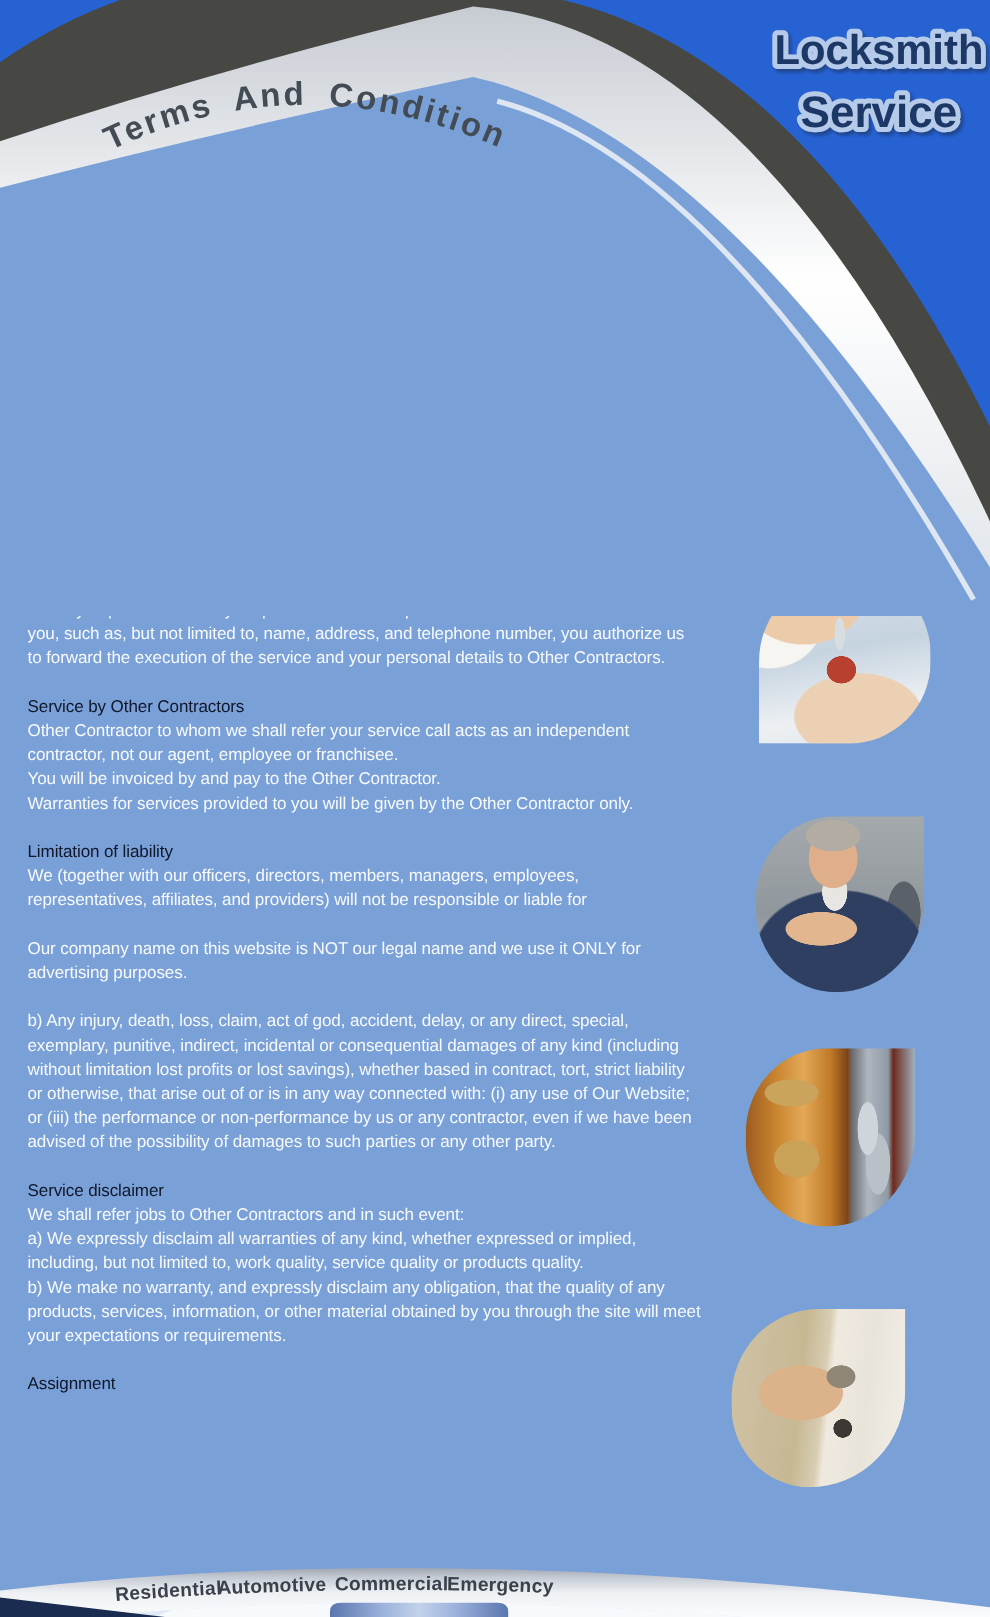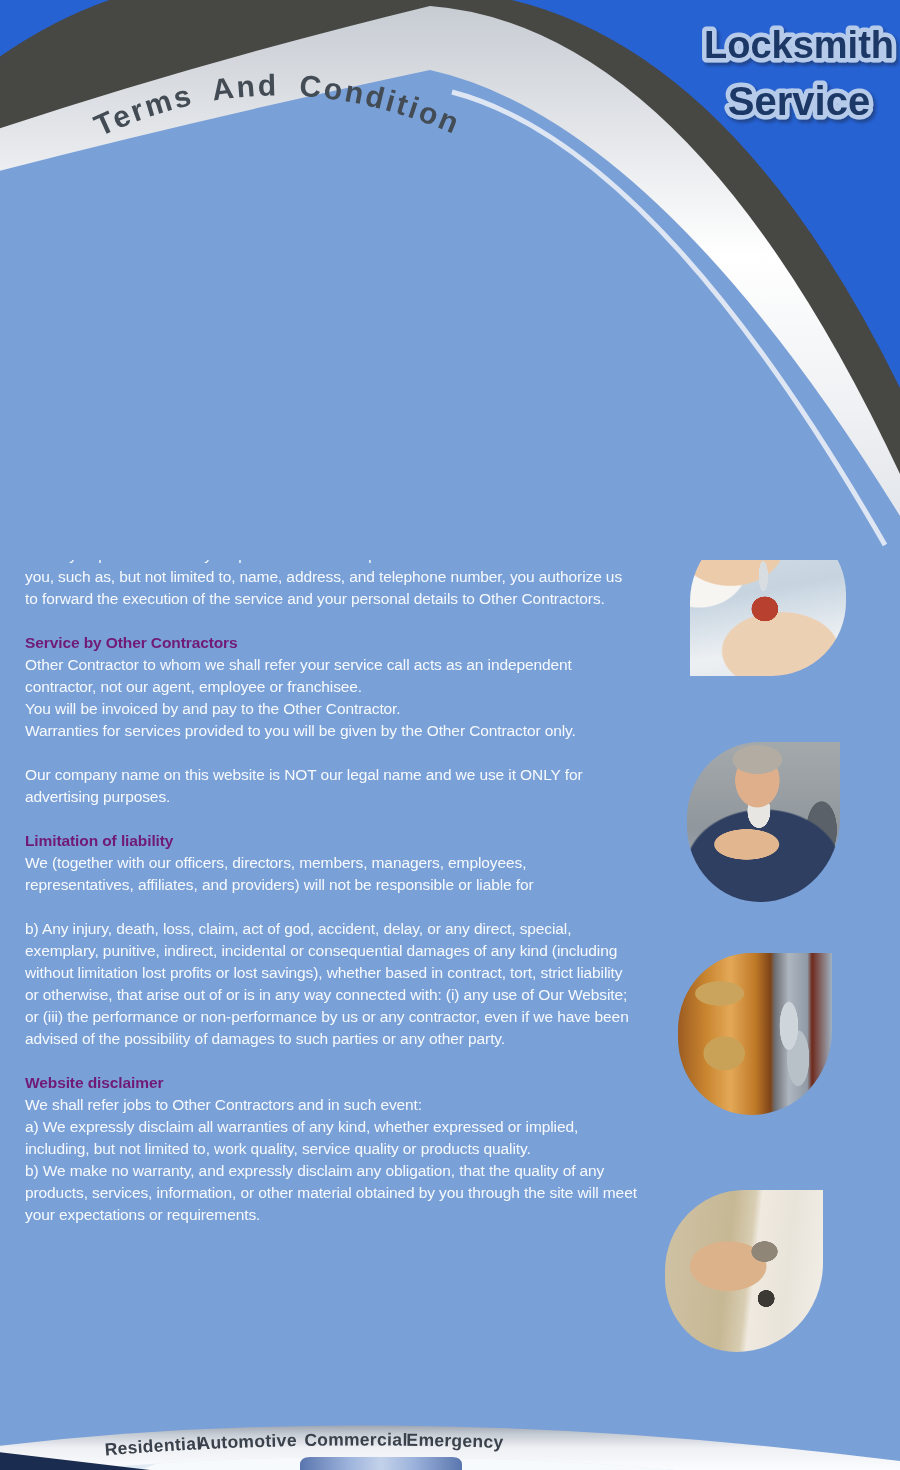--- a/index.html
+++ b/index.html
@@ -11,21 +11,21 @@
   .header-decor{position:absolute;top:0;left:0;z-index:3;pointer-events:none;}
   .footer-decor{position:absolute;bottom:0;left:0;z-index:2;}
   .content{
     position:absolute;left:25px;top:170px;width:612px;z-index:2;
   }
   .content section{margin:0 0 22px 0;}
   .content h3,.content p{
     margin:0;font-size:15.5px;line-height:22px;letter-spacing:-0.1px;
     color:#f7fafc;white-space:pre-line;
   }
-  .content h3{font-weight:bold;color:#701a75;}
+  .content h3{font-weight:normal;color:#0f172a;}
   .photo{position:absolute;z-index:1;}
   .photo1{
     left:690px;top:520px;width:156px;height:156px;
     border-radius:55% 50% 50% 0;
     background:
       radial-gradient(14px 13px at 48% 57%, #b8402e 0 94%, rgba(184,64,46,0) 97%),
       radial-gradient(5px 16px at 47% 36%, #d8dde2 0 92%, rgba(216,221,226,0) 96%),
       radial-gradient(60px 40px at 58% 84%, #ecd0b4 0 96%, rgba(236,208,180,0) 99%),
       radial-gradient(55px 42px at 26% 16%, #eccbaa 0 96%, rgba(236,203,170,0) 99%),
       radial-gradient(50px 45px at 6% 28%, #f6f5f2 0 96%, rgba(246,245,242,0) 99%),
@@ -119,36 +119,37 @@
       <h3>Authorization to forward the service</h3>
       <p>When you provide us with your personal details required for the execution of the service to you, such as, but not limited to, name, address, and telephone number, you authorize us to forward the execution of the service and your personal details to Other Contractors.</p>
     </section>
     <section>
       <h3>Service by Other Contractors</h3>
       <p>Other Contractor to whom we shall refer your service call acts as an independent contractor, not our agent, employee or franchisee.
 You will be invoiced by and pay to the Other Contractor.
 Warranties for services provided to you will be given by the Other Contractor only.</p>
     </section>
     <section>
-      <p>Our company name on this website is NOT our legal name and we use it ONLY for advertising purposes.</p>
+      <h3>Limitation of liability</h3>
+      <p>We (together with our officers, directors, members, managers, employees, representatives, affiliates, and providers) will not be responsible or liable for</p>
     </section>
     <section>
-      <h3>Limitation of liability</h3>
-      <p>We (together with our officers, directors, members, managers, employees, representatives, affiliates, and providers) will not be responsible or liable for</p>
+      <p>Our company name on this website is NOT our legal name and we use it ONLY for advertising purposes.</p>
     </section>
     <section>
       <p>b) Any injury, death, loss, claim, act of god, accident, delay, or any direct, special, exemplary, punitive, indirect, incidental or consequential damages of any kind (including without limitation lost profits or lost savings), whether based in contract, tort, strict liability or otherwise, that arise out of or is in any way connected with: (i) any use of Our Website; or (iii) the performance or non-performance by us or any contractor, even if we have been advised of the possibility of damages to such parties or any other party.</p>
     </section>
     <section>
-      <h3>Website disclaimer</h3>
+      <h3>Service disclaimer</h3>
       <p>We shall refer jobs to Other Contractors and in such event:
 a) We expressly disclaim all warranties of any kind, whether expressed or implied, including, but not limited to, work quality, service quality or products quality.
 b) We make no warranty, and expressly disclaim any obligation, that the quality of any products, services, information, or other material obtained by you through the site will meet your expectations or requirements.</p>
     </section>
     <section>
+      <h3>Assignment</h3>
     </section>
   </main>
 
   <div class="photo photo1"></div>
   <div class="photo photo2"></div>
   <div class="photo photo3"></div>
   <div class="photo photo4"></div>
 
   <svg class="footer-decor" width="900" height="95" viewBox="0 0 900 95">
     <defs>

